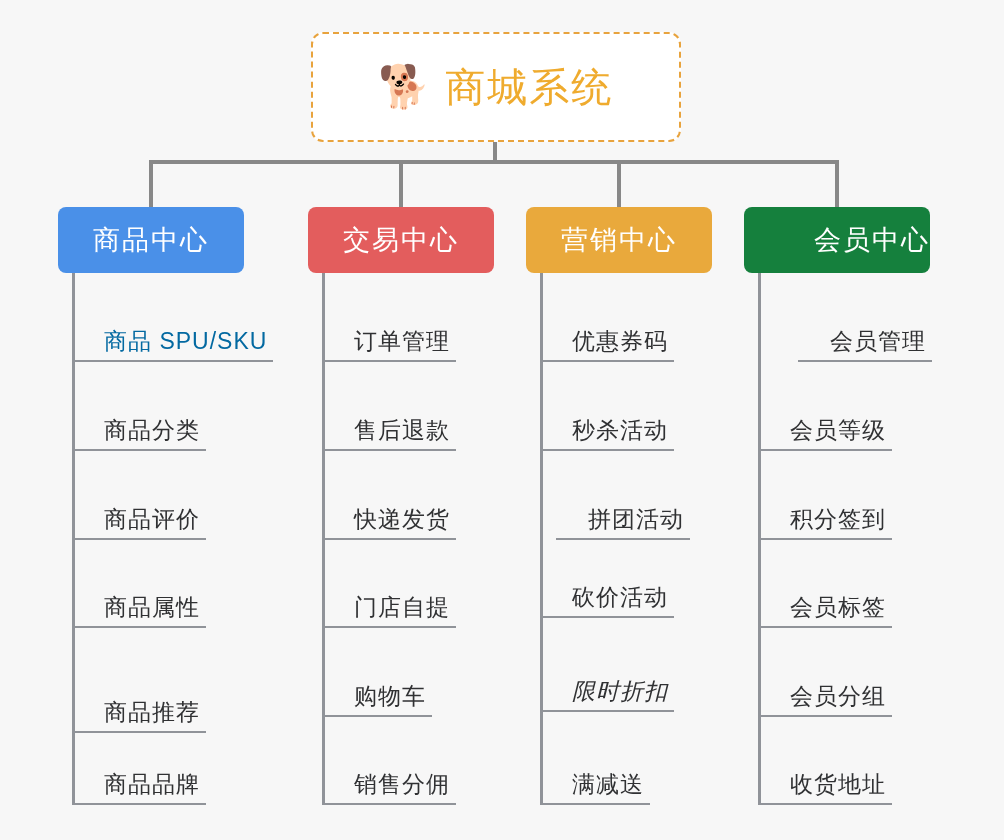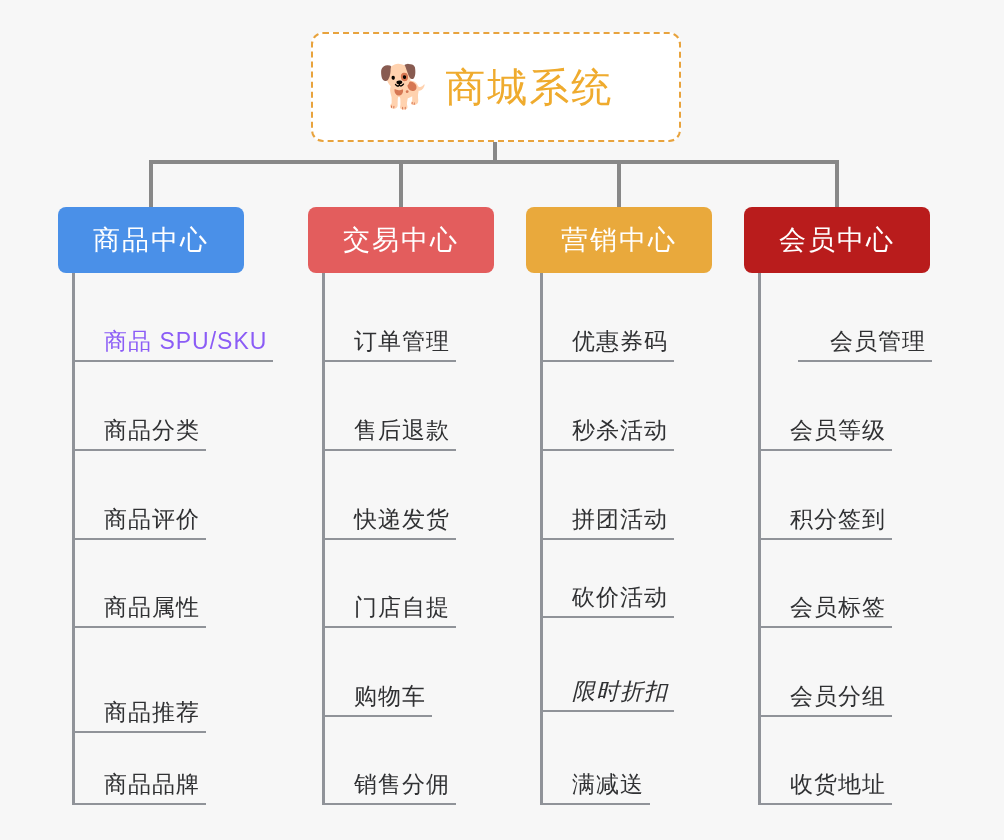--- a/index.html
+++ b/index.html
@@ -134,29 +134,29 @@
 
   <div class="branch" style="left:58px; top:207px; background:#4a90e8;">
     <span class="branch-label">商品中心</span>
   </div>
   <div class="branch" style="left:308px; top:207px; background:#e35d5d;">
     <span class="branch-label">交易中心</span>
   </div>
   <div class="branch" style="left:526px; top:207px; background:#e9a93c;">
     <span class="branch-label">营销中心</span>
   </div>
-  <div class="branch" style="left:744px; top:207px; background:#b91c1c;">
+  <div class="branch" style="left:744px; top:207px; background:#15803d;justify-content:flex-end;">
     <span class="branch-label">会员中心</span>
   </div>
 
   <div class="leaf-column" style="left:72px; top:273px; width:230px; height:535px;">
     <div class="leaf-spine" style="height: 532px; background: rgb(144, 147, 153);"></div>
     <div class="leaf-item" style="top:0px;">
       <span class="leaf-inner" style="border-bottom-color: rgb(144, 147, 153);">
-        <span class="leaf-text" style="color: #8b5cf6;">商品 SPU/SKU</span>
+        <span class="leaf-text" style="color: #0369a1;">商品 SPU/SKU</span>
       </span>
     </div>
     <div class="leaf-item" style="top:89px;">
       <span class="leaf-inner" style="border-bottom-color: rgb(144, 147, 153);">
         <span class="leaf-text" style="color: rgb(48, 49, 51);">商品分类</span>
       </span>
     </div>
     <div class="leaf-item" style="top:178px;">
       <span class="leaf-inner" style="border-bottom-color: rgb(144, 147, 153);">
         <span class="leaf-text" style="color: rgb(48, 49, 51);">商品评价</span>
@@ -218,51 +218,51 @@
     <div class="leaf-item" style="top:0px;">
       <span class="leaf-inner" style="border-bottom-color: rgb(144, 147, 153);">
         <span class="leaf-text" style="color: rgb(48, 49, 51);">优惠券码</span>
       </span>
     </div>
     <div class="leaf-item" style="top:89px;">
       <span class="leaf-inner" style="border-bottom-color: rgb(144, 147, 153);">
         <span class="leaf-text" style="color: rgb(48, 49, 51);">秒杀活动</span>
       </span>
     </div>
+    <div class="leaf-item" style="top:178px;padding-left:16px;">
+      <span class="leaf-inner" style="border-bottom-color: rgb(144, 147, 153);">
+        <span class="leaf-text" style="color: rgb(48, 49, 51);">拼团活动</span>
+      </span>
+    </div>
+    <div class="leaf-item" style="top:256px;text-decoration:underline;">
+      <span class="leaf-inner" style="border-bottom-color: rgb(144, 147, 153);">
+        <span class="leaf-text" style="color: rgb(48, 49, 51);">砍价活动</span>
+      </span>
+    </div>
+    <div class="leaf-item" style="top:350px;font-style:italic;">
+      <span class="leaf-inner" style="border-bottom-color: rgb(144, 147, 153);">
+        <span class="leaf-text" style="color: rgb(48, 49, 51);">限时折扣</span>
+      </span>
+    </div>
+    <div class="leaf-item" style="top:443px;">
+      <span class="leaf-inner" style="border-bottom-color: rgb(144, 147, 153);">
+        <span class="leaf-text" style="color: rgb(48, 49, 51);">满减送</span>
+      </span>
+    </div>
+  </div>
+
+  <div class="leaf-column" style="left:758px; top:273px; width:200px; height:535px;">
+    <div class="leaf-spine" style="height: 532px; background: rgb(144, 147, 153);"></div>
+    <div class="leaf-item" style="top:0px;margin-left:40px;">
+      <span class="leaf-inner" style="border-bottom-color: rgb(144, 147, 153);">
+        <span class="leaf-text" style="color: rgb(48, 49, 51);">会员管理</span>
+      </span>
+    </div>
     <div class="leaf-item" style="top:178px;">
       <span class="leaf-inner" style="border-bottom-color: rgb(144, 147, 153);">
-        <span class="leaf-text" style="color: rgb(48, 49, 51);">拼团活动</span>
-      </span>
-    </div>
-    <div class="leaf-item" style="top:256px;text-decoration:underline;">
-      <span class="leaf-inner" style="border-bottom-color: rgb(144, 147, 153);">
-        <span class="leaf-text" style="color: rgb(48, 49, 51);">砍价活动</span>
-      </span>
-    </div>
-    <div class="leaf-item" style="top:350px;font-style:italic;">
-      <span class="leaf-inner" style="border-bottom-color: rgb(144, 147, 153);">
-        <span class="leaf-text" style="color: rgb(48, 49, 51);">限时折扣</span>
-      </span>
-    </div>
-    <div class="leaf-item" style="top:443px;">
-      <span class="leaf-inner" style="border-bottom-color: rgb(144, 147, 153);">
-        <span class="leaf-text" style="color: rgb(48, 49, 51);">满减送</span>
-      </span>
-    </div>
-  </div>
-
-  <div class="leaf-column" style="left:758px; top:273px; width:200px; height:535px;">
-    <div class="leaf-spine" style="height: 532px; background: rgb(144, 147, 153);"></div>
-    <div class="leaf-item" style="top:0px;margin-left:40px;">
-      <span class="leaf-inner" style="border-bottom-color: rgb(144, 147, 153);">
-        <span class="leaf-text" style="color: rgb(48, 49, 51);">会员管理</span>
-      </span>
-    </div>
-    <div class="leaf-item" style="top:178px;">
-      <span class="leaf-inner" style="border-bottom-color: rgb(144, 147, 153);">
         <span class="leaf-text" style="color: rgb(48, 49, 51);">积分签到</span>
       </span>
     </div>
     <div class="leaf-item" style="top:89px;">
       <span class="leaf-inner" style="border-bottom-color: rgb(144, 147, 153);">
         <span class="leaf-text" style="color: rgb(48, 49, 51);">会员等级</span>
       </span>
     </div>
     <div class="leaf-item" style="top:266px;">
       <span class="leaf-inner" style="border-bottom-color: rgb(144, 147, 153);">

